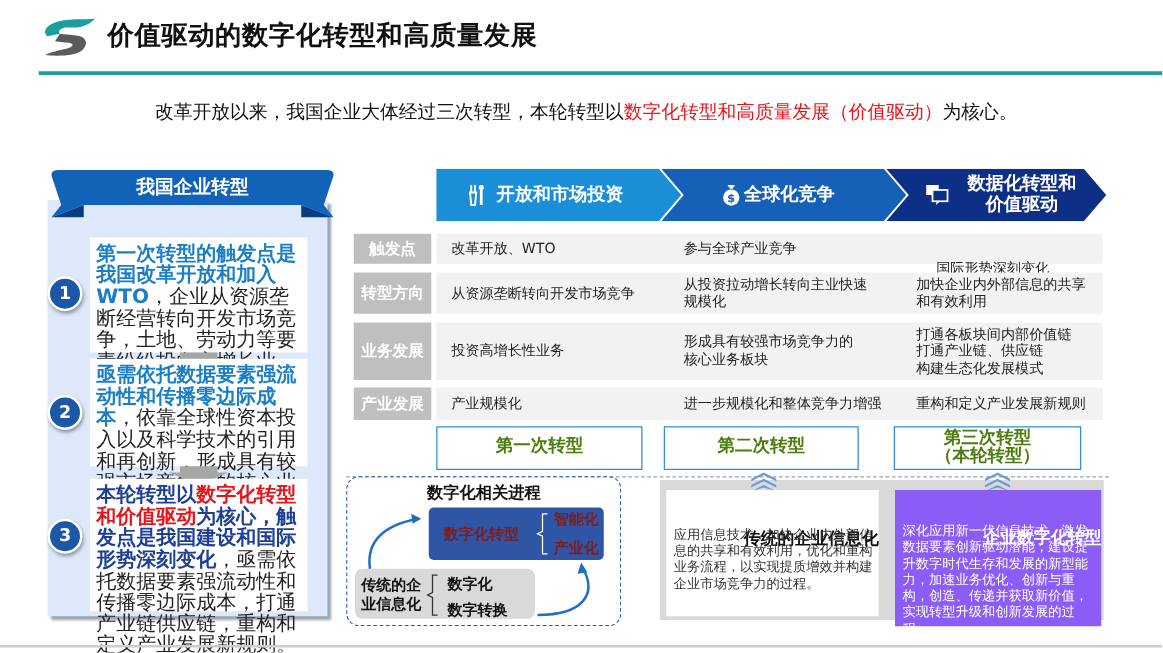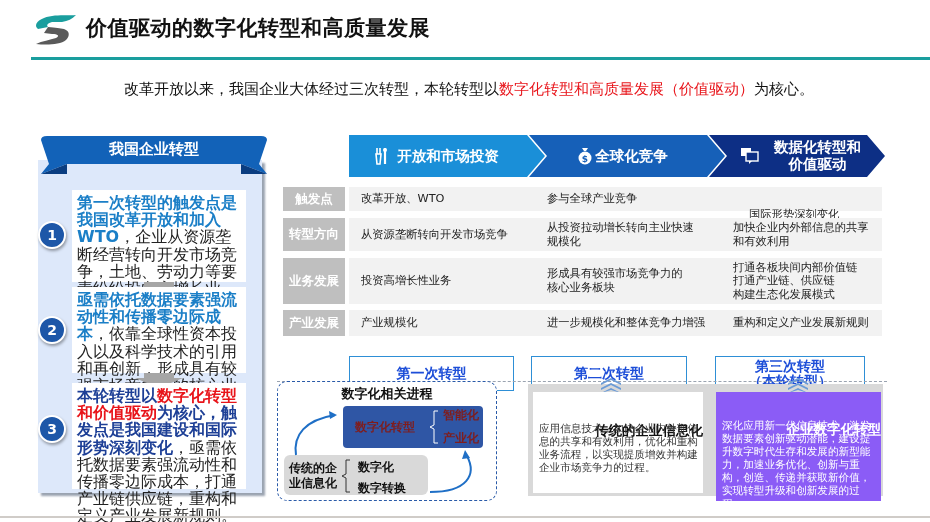--- a/index.html
+++ b/index.html
@@ -33,21 +33,21 @@
   .chev { top: 135px; height: 42px; color: #fff; font-weight: bold; font-size: 14.5px; display: flex; align-items: center; justify-content: center; font-family: "DejaVu Sans", sans-serif; }
   .chev-label { text-align: center; line-height: 17px; }
   .chev-icon { margin-right: 8px; display: inline-flex; }
 
   
   .row-label { left: 283px; width: 62px; background: #bfbfbf; color: #fff; font-weight: bold; font-size: 12.5px; display: flex; align-items: center; justify-content: center; font-family: "DejaVu Sans", sans-serif; }
   .row-cells { left: 349px; width: 533px; background: #f2f2f2; }
   .cell { position: absolute; font-size: 11.3px; line-height: 14px; color: #222; display: flex; align-items: center; font-family: "DejaVu Sans", sans-serif; }
 
   
-  .stage-box { top: 356px; height: 35px; border: 1.5px solid #2e8fd6; background: #fff; color: #1d4ed8; font-weight: bold; font-size: 14px; text-align: center; display: flex; align-items: center; justify-content: center; line-height: 15px; font-family: Liberation Sans, sans-serif; }
+  .stage-box { top: 341px; height: 35px; border: 1.5px solid #2e8fd6; background: #fff; color: #4d7c0f; font-weight: bold; font-size: 14px; text-align: center; display: flex; align-items: center; justify-content: center; line-height: 15px; font-family: Liberation Mono, monospace; }
 
   .dash-line { left: 277px; top: 381px; width: 610px; border-top: 1.5px dashed #9aa3b0; }
 
   
   .digi-box { left: 277px; top: 381px; width: 220px; height: 120px; border: 1.5px dashed #2a5aa8; border-radius: 10px; background: #fff; }
   .digi-title { left: 277px; top: 385px; width: 220px; text-align: center; font-weight: bold; font-size: 13px; color: #111; font-family: "DejaVu Sans", sans-serif; }
   .digi-transform { left: 343px; top: 406px; width: 140px; height: 42px; background: #2f56a5; border-radius: 4px; }
   .trad-box { left: 284px; top: 455px; width: 144px; height: 40px; background: #d9d9d9; border-radius: 6px; }
   .wht-b { color: #7f1d1d; font-weight: bold; font-size: 12px; font-family: "DejaVu Sans", sans-serif; }
   .blk-b { color: #111; font-weight: bold; font-size: 12px; font-family: "DejaVu Sans", sans-serif; }

